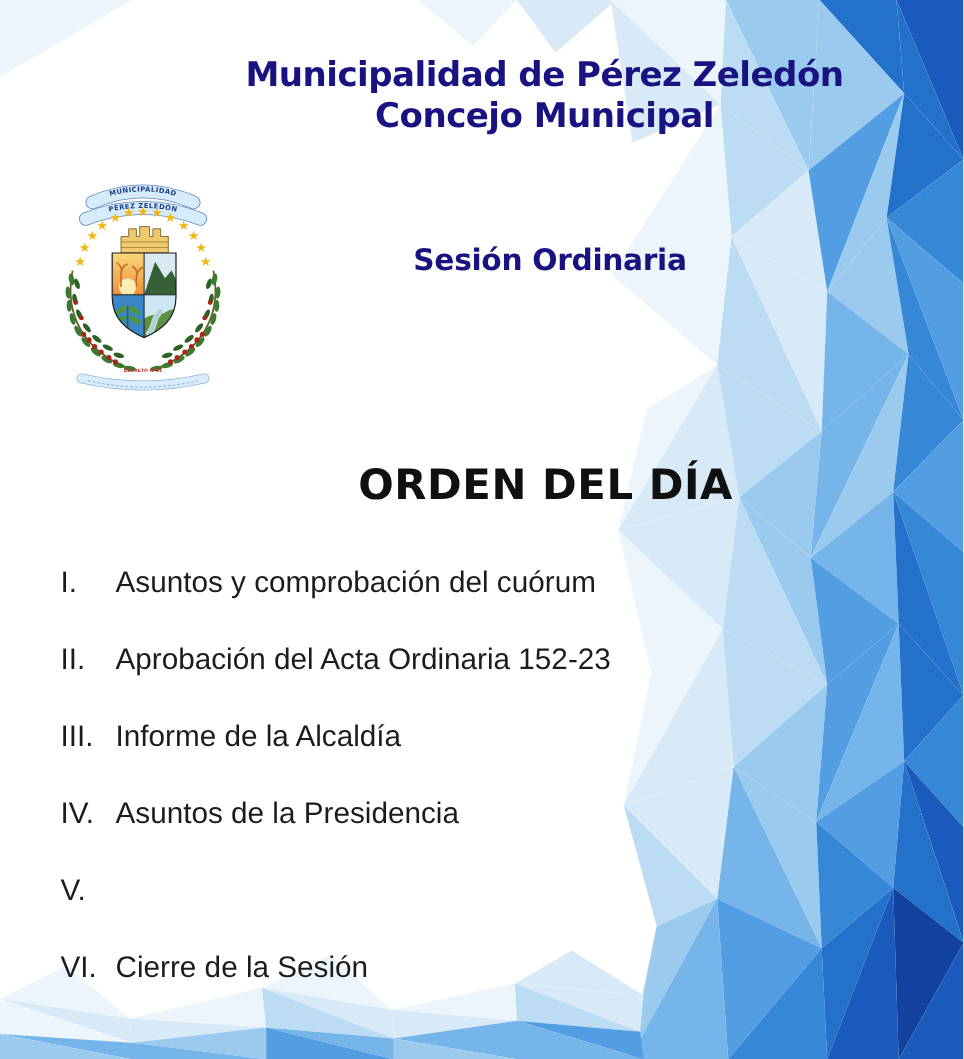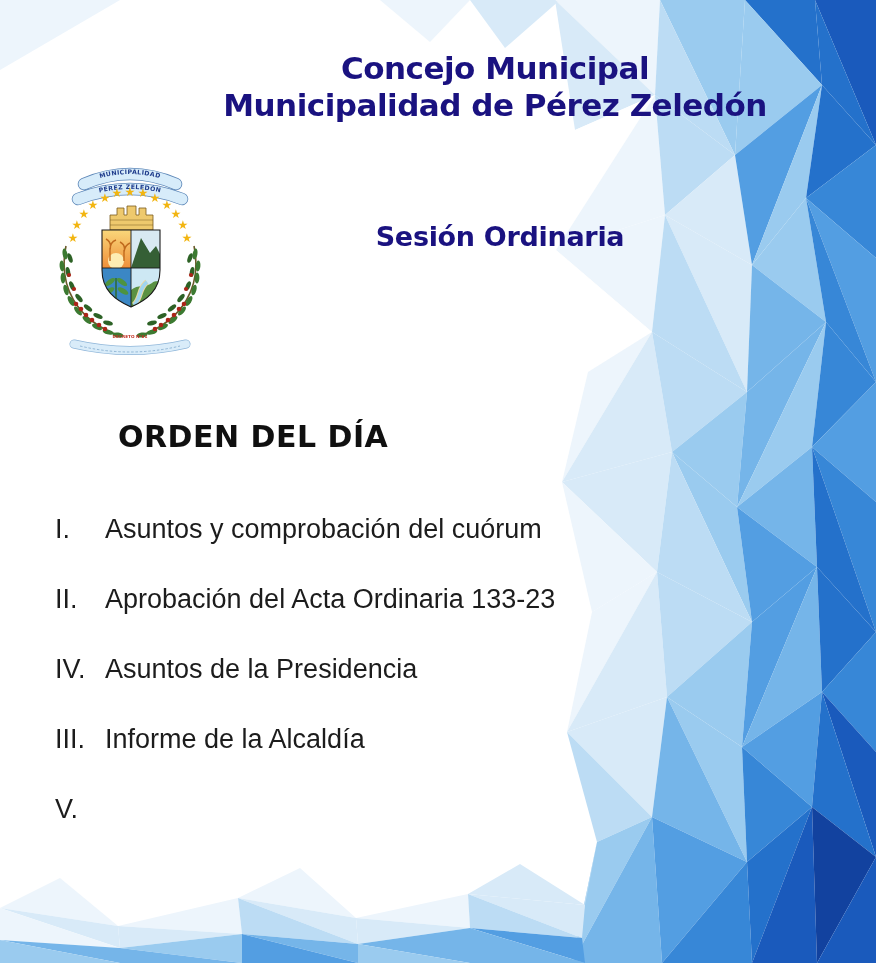--- a/index.html
+++ b/index.html
@@ -26,23 +26,23 @@
   .seal-wrap{position:absolute;left:50px;top:158px;width:160px;height:200px;}
 
   .session-block{
     position:absolute;top:222px;left:120px;width:760px;
     text-align:center;color:var(--navy);
     font-family:"DejaVu Sans", sans-serif;
     font-weight:700;font-size:27px;line-height:30px;letter-spacing:-0.3px;
   }
   .agenda-title{
     position:absolute;top:419px;left:118px;width:756px;
-    text-align:left;color:#101010;
+    text-align:center;color:#101010;
     font-family:"DejaVu Sans", sans-serif;
-    font-weight:700;font-size:30px;letter-spacing:0.5px;
+    font-weight:700;font-size:38px;letter-spacing:0.5px;
   }
   .agenda{
     position:absolute;left:55px;top:514px;width:660px;
     font-family:"Liberation Sans", sans-serif;
     font-size:27px;color:var(--ink);
   }
   .agenda-row{display:flex;height:70px;align-items:flex-start;}
   .agenda-numeral{flex:0 0 50px;}
   .agenda-text{flex:1;}
 
@@ -159,22 +159,22 @@
     <polygon class="p6" points="242,934 358,963 242,963"></polygon>
     <polygon class="p5" points="358,944 470,928 470,963"></polygon>
     <polygon class="p4" points="358,944 470,963 358,963"></polygon>
     <polygon class="p6" points="470,928 582,938 585,963"></polygon>
     <polygon class="p5" points="470,928 585,963 470,963"></polygon>
   </svg>
 
   <div class="content">
 
     <div class="title-block">
+      <div>Municipalidad de Pérez Zeledón</div>
       <div>Concejo Municipal</div>
-      <div>Municipalidad de Pérez Zeledón</div>
     </div>
 
     <div class="seal-wrap">
       <svg width="160" height="200" viewBox="0 0 160 200" aria-hidden="true">
         <defs>
           <linearGradient id="gSunset" x1="0" y1="0" x2="0" y2="1">
             <stop offset="0" stop-color="#f9d77a"></stop>
             <stop offset="1" stop-color="#ef8f3a"></stop>
           </linearGradient>
           <path id="bArc1" d="M 34,26 Q 80,6 126,26" fill="none"></path>
@@ -292,29 +292,33 @@
 
     <div class="agenda-title">ORDEN DEL DÍA</div>
 
     <div class="agenda">
       <div class="agenda-row">
         <span class="agenda-numeral">I.</span>
         <span class="agenda-text">Asuntos y comprobación del cuórum</span>
       </div>
       <div class="agenda-row">
         <span class="agenda-numeral">II.</span>
-        <span class="agenda-text">Aprobación del Acta Ordinaria 133-23</span>
+        <span class="agenda-text">Aprobación del Acta Ordinaria 152-23</span>
+      </div>
+      <div class="agenda-row">
+        <span class="agenda-numeral">III.</span>
+        <span class="agenda-text">Informe de la Alcaldía</span>
       </div>
       <div class="agenda-row">
         <span class="agenda-numeral">IV.</span>
         <span class="agenda-text">Asuntos de la Presidencia</span>
       </div>
       <div class="agenda-row">
-        <span class="agenda-numeral">III.</span>
-        <span class="agenda-text">Informe de la Alcaldía</span>
-      </div>
-      <div class="agenda-row">
         <span class="agenda-numeral">V.</span>
+      </div>
+      <div class="agenda-row">
+        <span class="agenda-numeral">VI.</span>
+        <span class="agenda-text">Cierre de la Sesión</span>
       </div>
     </div>
 
   </div>
 </div>
 
 </body></html>

